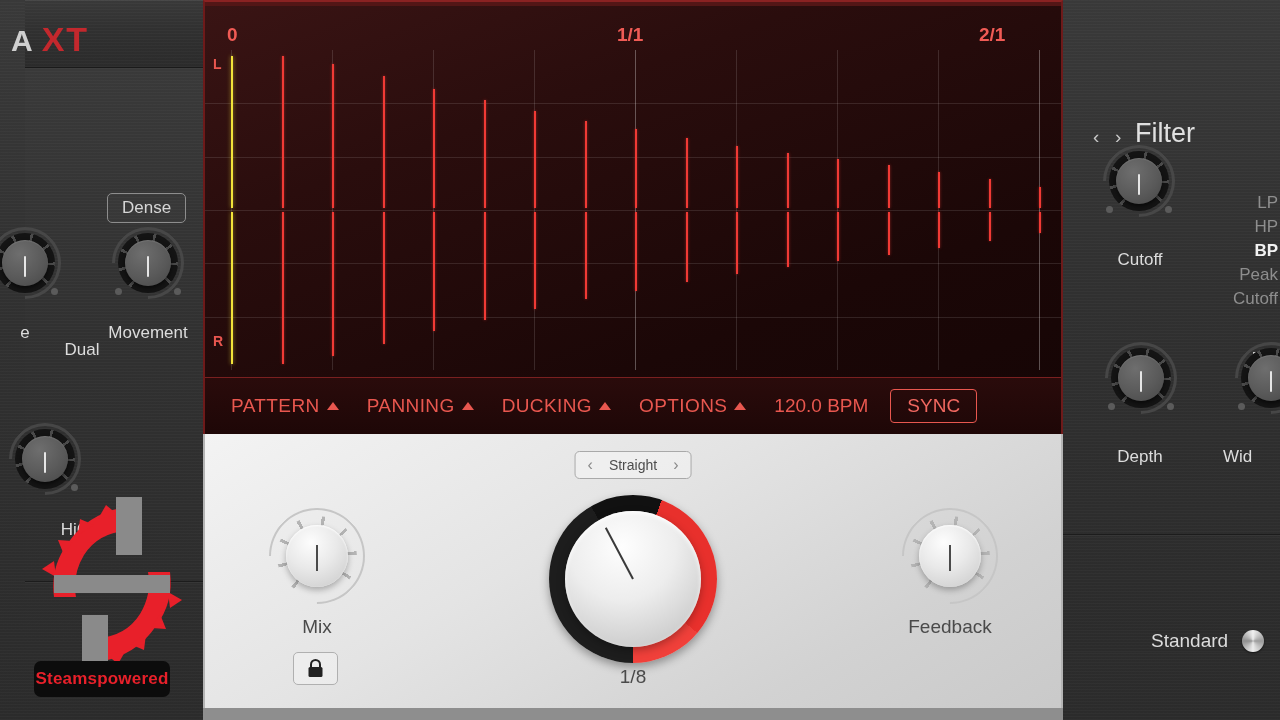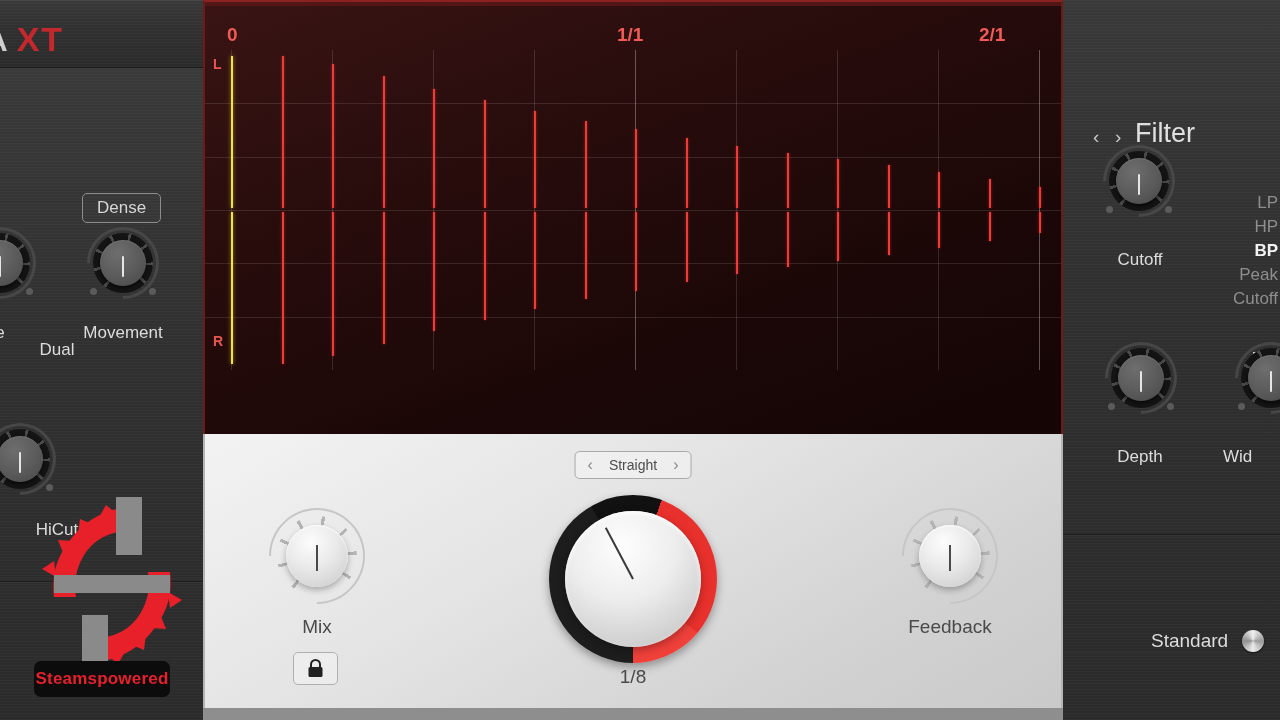--- a/index.html
+++ b/index.html
@@ -12,21 +12,21 @@
   .app { position:absolute; inset:0; display:flex; }
 
   
   .dark-tex {
     background:
       repeating-linear-gradient(0deg, rgba(255,255,255,.018) 0px, rgba(255,255,255,.018) 1px, rgba(0,0,0,.02) 1px, rgba(0,0,0,.02) 3px),
       linear-gradient(180deg,#3a3a3a 0%,#313131 45%,#2c2c2c 100%);
   }
 
   
-  .left-panel { width:203px; height:720px; position:relative; flex:0 0 203px; }
+  .left-panel { width:203px; height:720px; position:relative; flex:0 0 203px;padding-left:25px; }
   .left-header {
     height:68px; position:relative;
     border-bottom:1px solid #1a1a1a;
     box-shadow:inset 0 1px 0 rgba(255,255,255,.06);
   }
   .brand { position:absolute; left:-14px; top:20px; display:flex; align-items:baseline; gap:8px; }
   .brand-a { font-size:30px; font-weight:bold; color:#cfcfcf; letter-spacing:1px; }
   .brand-xt { font-size:34px; font-weight:bold; color:#c3282d; letter-spacing:2px; }
 
   .left-body { position:relative; height:652px; }
@@ -363,20 +363,40 @@
           <div class="tap" style="left: 682.5px; height: 42.56px; top: 115.44px;"></div>
           <div class="tap" style="left: 682.5px; height: 42.56px; top: 162px;"></div>
           <div class="tap" style="left: 733px; height: 36.48px; top: 121.52px;"></div>
           <div class="tap" style="left: 733px; height: 36.48px; top: 162px;"></div>
           <div class="tap" style="left: 783.5px; height: 28.88px; top: 129.12px;"></div>
           <div class="tap" style="left: 783.5px; height: 28.88px; top: 162px;"></div>
           <div class="tap" style="left: 834px; height: 21.28px; top: 136.72px;"></div>
           <div class="tap" style="left: 834px; height: 21.28px; top: 162px;"></div>
         </div>
 
+      <div class="disp-toolbar">
+        <div class="tb-item">
+          <span class="t">PATTERN</span>
+          <i class="tri"></i>
+        </div>
+        <div class="tb-item">
+          <span class="t">PANNING</span>
+          <i class="tri"></i>
+        </div>
+        <div class="tb-item">
+          <span class="t">DUCKING</span>
+          <i class="tri"></i>
+        </div>
+        <div class="tb-item">
+          <span class="t">OPTIONS</span>
+          <i class="tri"></i>
+        </div>
+        <div class="bpm">120.0 BPM</div>
+        <div class="sync-btn">SYNC</div>
+      </div>
     </div>
 
     <div class="light">
       <div class="mode-sel">
         <span class="chev">‹</span>
         <span class="val">Straight</span>
         <span class="chev">›</span>
       </div>
 
       <div class="knob-light" style="left:64px; top:74px;">

